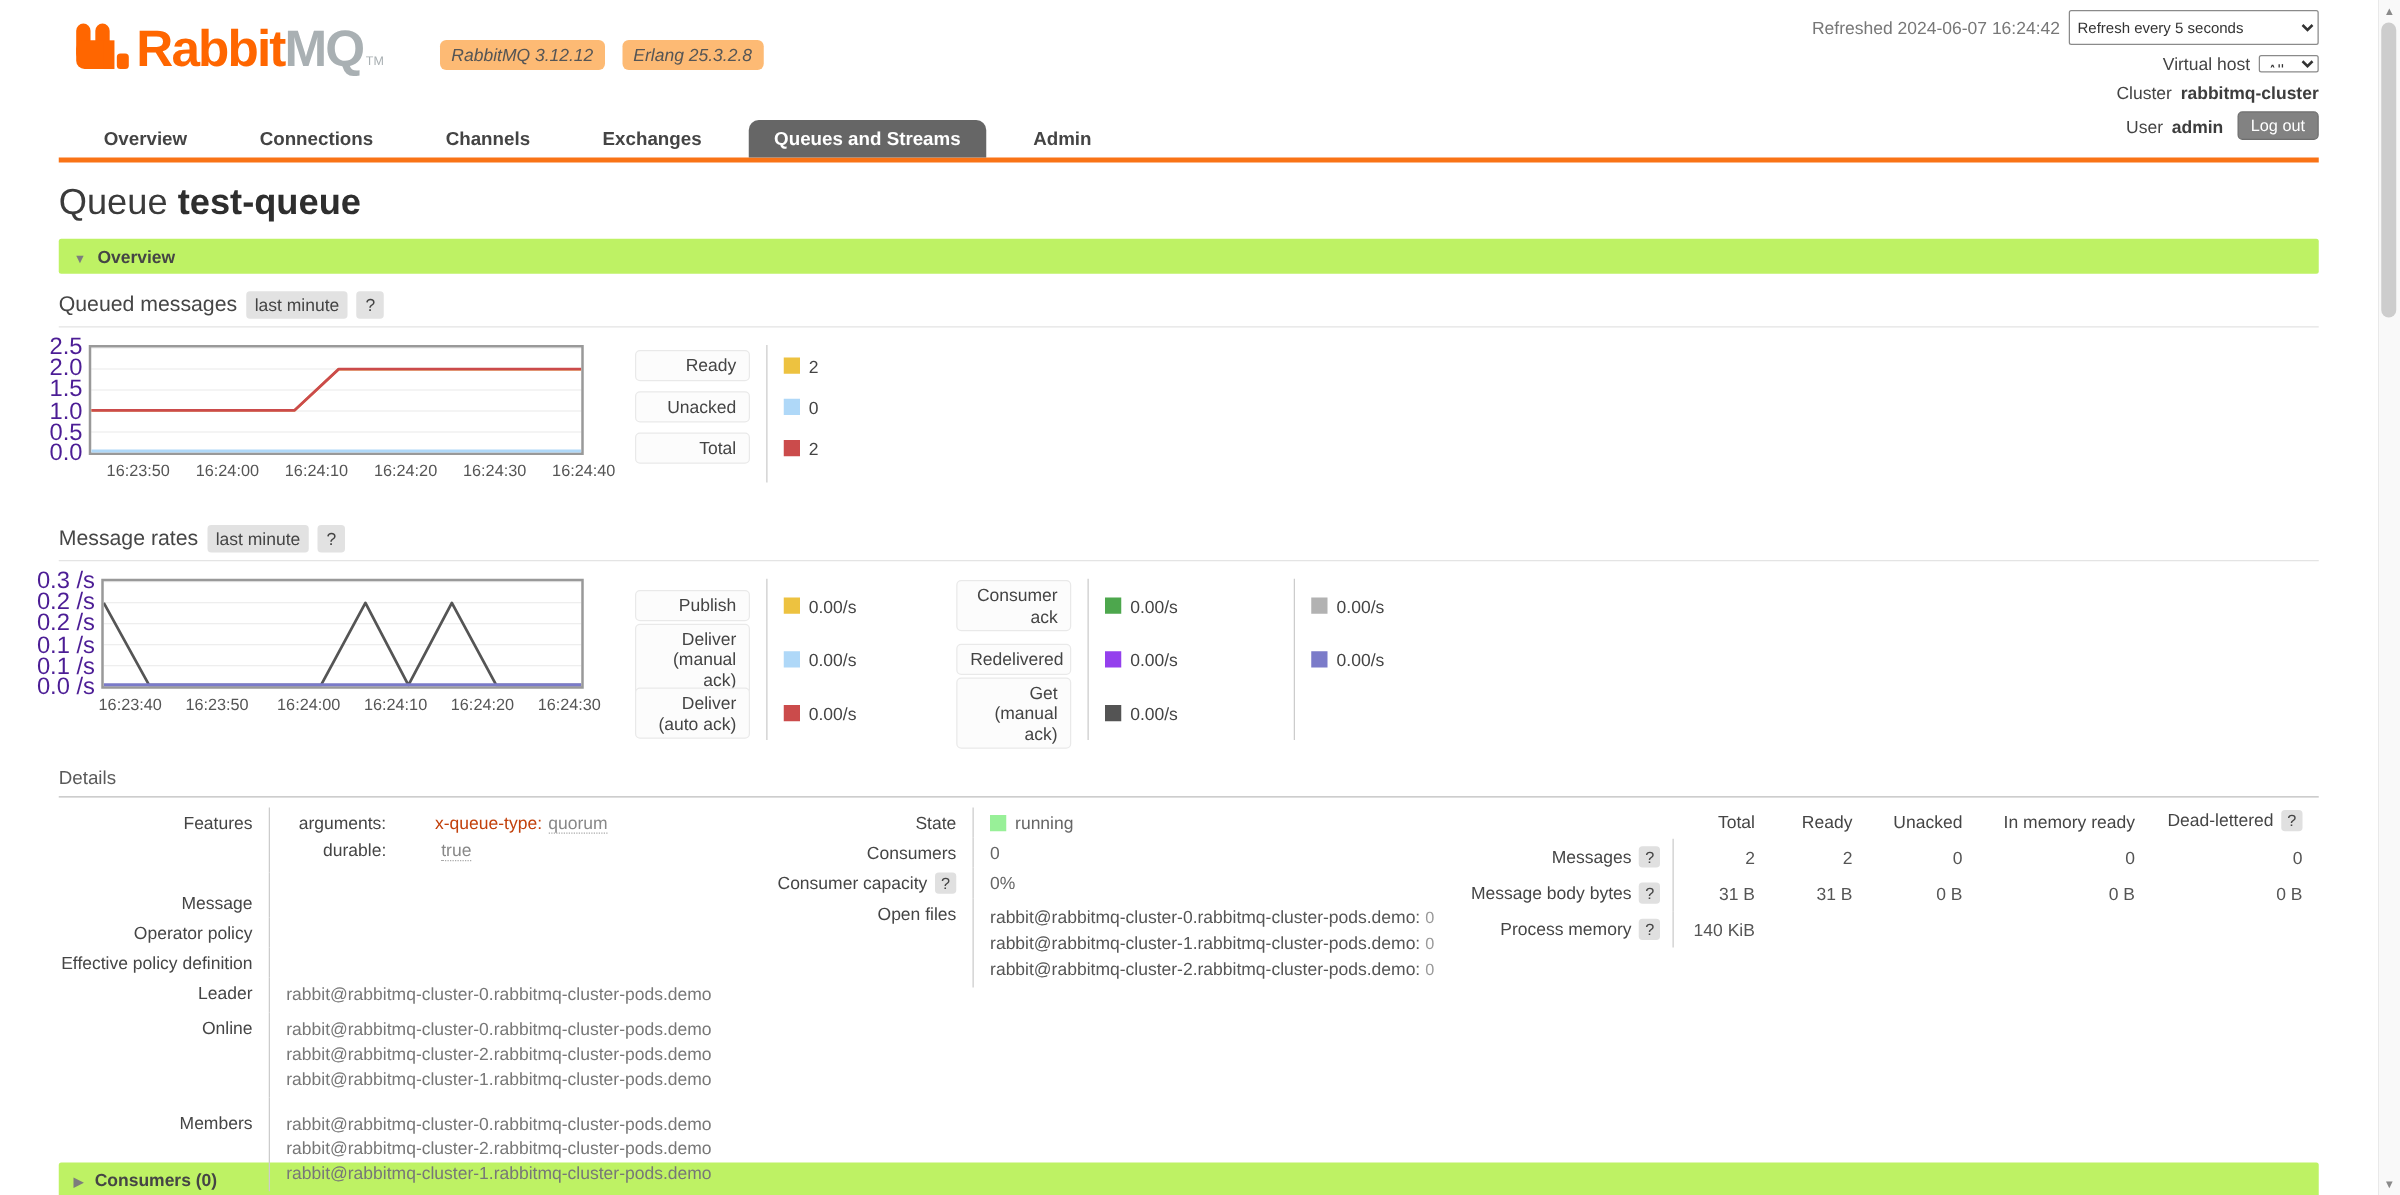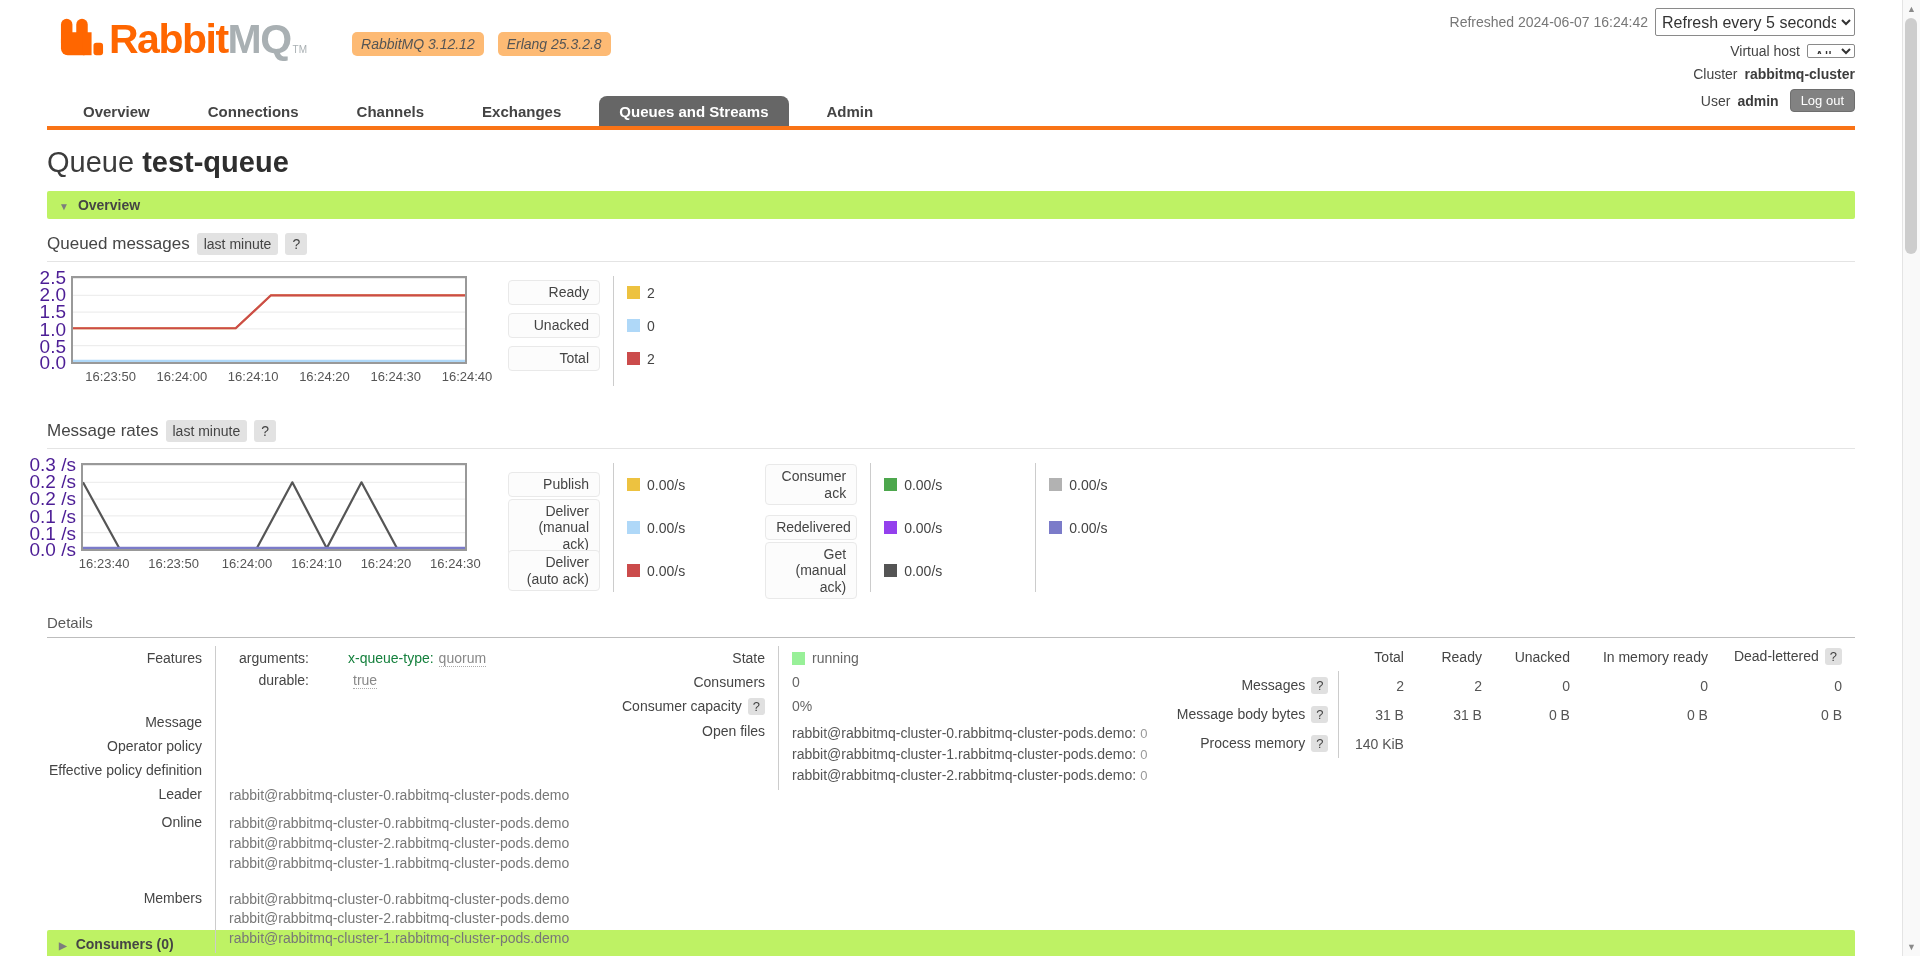--- a/index.html
+++ b/index.html
@@ -11,21 +11,21 @@
   .logo{display:flex;align-items:flex-end;cursor:pointer;text-decoration:none;}
   .rabbit-icon{margin-right:5px;}
   .logo-rabbit{font-size:41px;font-weight:bold;color:#ff6600;letter-spacing:-1.5px;line-height:0.95;}
   .logo-mq{font-size:41px;font-weight:bold;color:#a9b0b3;letter-spacing:-1.5px;line-height:0.95;}
   .logo-tm{font-size:10px;color:#a9b0b3;margin-left:2px;line-height:1.8;}
   .badge{background:#fdba74;border-radius:5px;padding:4px 9px;color:#555;font-size:14px;margin-left:14px;margin-bottom:3px;white-space:nowrap;font-style:italic;}
   .badge:first-of-type{margin-left:45px;}
   .header-right{position:absolute;top:8px;right:0;text-align:right;}
   .hr-row{display:flex;justify-content:flex-end;align-items:center;gap:7px;margin-bottom:7px;}
   .refreshed{color:#777;}
-  select{font-family:"Liberation Sans",sans-serif;font-size:16px;color:#333;padding:3px 2px;border:1px solid #8a8a8a;border-radius:2px;background:#fff;}
+  select{font-family:"Liberation Sans",sans-serif;font-size:12px;color:#333;padding:3px 2px;border:1px solid #8a8a8a;border-radius:2px;background:#fff;}
   .refresh-select{width:200px;height:28px;}
   .vhost-select{width:48px;height:14px;}
   .logout{background:#828282;color:#fff;border:1px solid #6e6e6e;border-radius:4px;padding:3px 10px;font-size:13px;font-family:"Liberation Sans",sans-serif;cursor:pointer;margin-left:4px;}
   b{color:#3d3d3d;}
   
   .tabs{border-bottom:4px solid #f97316;padding-left:16px;white-space:nowrap;}
   .tab{display:inline-block;padding:7px 20px 6px;margin-right:18px;font-weight:bold;font-size:15px;color:#444;cursor:pointer;}
   .tab.active{background:#666;color:#fff;border-radius:8px 8px 0 0;}
   
   h1{font-size:29px;font-weight:normal;color:#3b3b3b;margin:16px 0 12px 0;}
@@ -76,21 +76,21 @@
   .facts td.l{text-align:right;padding-right:13px;color:#454545;white-space:nowrap;}
   .facts td.v{border-left:1px solid #ccc;padding-left:13px;color:#666;min-width:40px;}
   .facts-left{position:absolute;left:0;top:2px;}
   .facts-left td.l{min-width:155px;}
   .facts-mid{position:absolute;left:575px;top:2px;}
   .facts-mid td.l{min-width:130px;}
   tr.gap td{padding-top:16px;}
   tr.gap2 td{padding-top:12px;}
   .frow{display:flex;margin-bottom:6px;gap:30px;}
   .fkey{display:inline-block;width:80px;text-align:right;color:#454545;margin-right:9px;white-space:nowrap;}
-  .fprefix{color:#15803d;margin-right:5px;}
+  .fprefix{color:#c2410c;margin-right:5px;}
   .dotted{color:#888;border-bottom:1px dotted #aaa;}
   .hostline{line-height:1.42;color:#777;white-space:nowrap;}
   .ofline{line-height:1.45;color:#555;white-space:nowrap;}
   .cnt{color:#999;font-size:13px;margin-left:4px;}
   .state-sq{display:inline-block;width:13px;height:13px;vertical-align:-2px;margin-right:7px;}
   .help{display:inline-block;background:#e0e0e0;border-radius:3px;padding:1px 5px;font-size:13px;color:#444;cursor:pointer;margin-left:6px;}
   
   .stats{position:absolute;right:0;top:0;border-collapse:collapse;font-size:14px;}
   .stats th{font-weight:normal;color:#454545;text-align:right;padding:4px 13px 6px;white-space:nowrap;}
   .stats td.sl{text-align:right;color:#454545;padding:6px 10px 6px 0;white-space:nowrap;}

